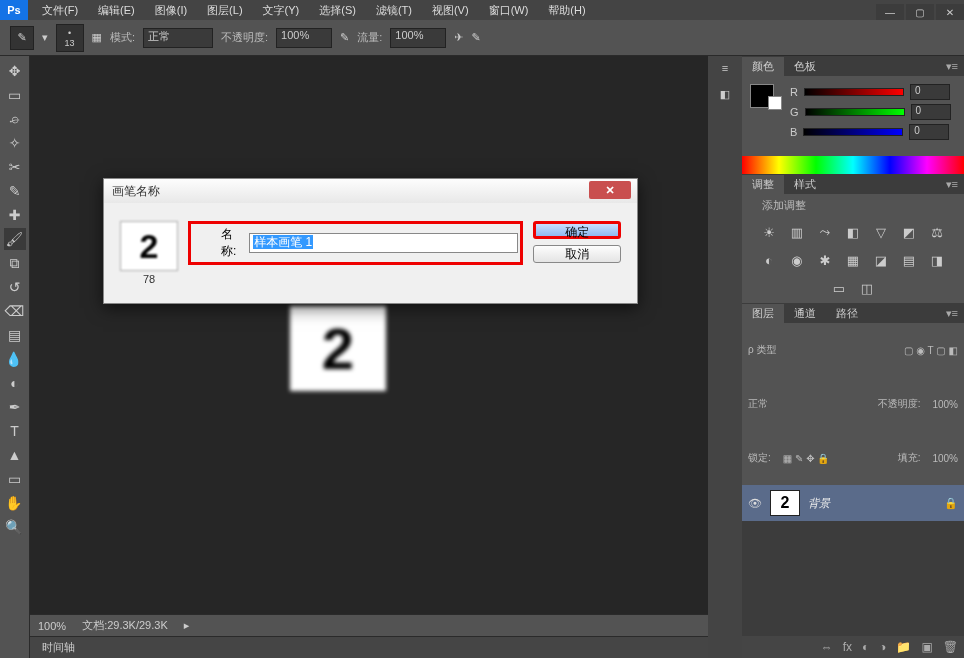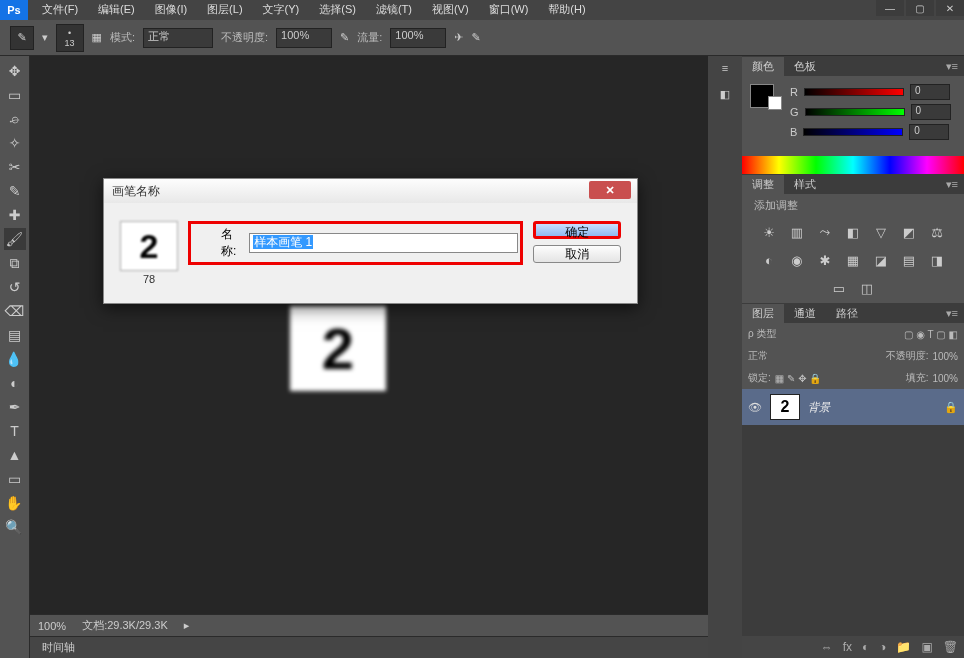--- a/index.html
+++ b/index.html
@@ -1,19 +1,19 @@
 <!DOCTYPE html>
 <html><head>
 <meta charset="utf-8">
 <style>
 * { margin: 0; padding: 0; box-sizing: border-box; font-family: "Microsoft YaHei", sans-serif; }
 body { width: 964px; height: 658px; background: #535353; color: #ccc; font-size: 11px; overflow: hidden; position: relative; }
 
 
-.titlebar { height: 20px; background: #444; display: flex; align-items: flex-start; position: relative; }
+.titlebar { height: 20px; background: #444; display: flex; align-items: flex-end; position: relative; }
 .ps-logo { width: 28px; height: 20px; background: #1473e6; color: #fff; font-weight: bold; font-size: 11px; display: flex; align-items: center; justify-content: center; }
 .menubar { display: flex; gap: 4px; margin-left: 6px; }
 .menubar span { padding: 2px 8px; color: #ddd; }
 .win-controls { position: absolute; right: 0; display: flex; }
 .win-controls div { width: 28px; height: 16px; background: #3c3c3c; margin-left: 2px; display: flex; align-items: center; justify-content: center; color: #ccc; font-size: 10px; }
 
 
 .optbar { height: 36px; background: #535353; border-bottom: 1px solid #2a2a2a; display: flex; align-items: center; padding: 0 10px; gap: 8px; }
 .optbar .brush-preview { width: 24px; height: 24px; background: #333; border: 1px solid #222; display:flex; align-items:center; justify-content:center; }
 .optbar .brush-size { width: 28px; height: 28px; background: #333; border: 1px solid #222; display:flex; flex-direction:column; align-items:center; justify-content:center; font-size:9px; }
@@ -51,21 +51,21 @@
 .slider-row .sl { width:100px; height:8px; border:1px solid #222; }
 .sl.r { background: linear-gradient(to right, #000, #f00); }
 .sl.g { background: linear-gradient(to right, #000, #0f0); }
 .sl.b { background: linear-gradient(to right, #000, #00f); }
 .slider-row .val { width:40px; height:16px; background:#3a3a3a; border:1px solid #222; font-size:10px; padding:0 4px; color:#ccc; }
 .spectrum { height: 18px; background: linear-gradient(to right, red, yellow, lime, cyan, blue, magenta, red); margin-top:4px; }
 
 .adj-icons { display:flex; flex-wrap:wrap; gap:10px; padding:6px 8px; justify-content:center; }
 .adj-icons span { width:18px; height:18px; display:flex; align-items:center; justify-content:center; color:#ccc; font-size:13px; }
 
-.layer-controls { display:flex; align-items:center; gap:4px; padding:4px 6px; font-size:10px; color:#bbb; }
+.layer-controls { display:flex; align-items:center; gap:12px; padding:20px 6px; font-size:10px; color:#bbb; }
 .layer-row { display:flex; align-items:center; background:#5a6b8a; height:36px; padding:0 6px; gap:8px; }
 .layer-eye { width:14px; color:#ddd; }
 .layer-thumb { width: 30px; height: 26px; background:#fff; border:1px solid #222; display:flex; align-items:center; justify-content:center; font-size:16px; font-weight:bold; color:#000; }
 .layer-name { color:#eee; font-style:italic; }
 .layer-lock { margin-left:auto; color:#ccc; }
 .layer-empty { flex:1; background:#3c3c3c; min-height:100px; }
 .layer-footer { height:22px; background:#454545; display:flex; align-items:center; gap:10px; padding:0 6px; justify-content:flex-end; }
 .layer-footer span { color:#aaa; font-size:12px; }
 
 
@@ -201,21 +201,21 @@
         </div>
         <div class="spectrum"></div>
       </div>
 
       <div class="panel">
         <div class="panel-tabs">
           <div class="panel-tab active">调整</div>
           <div class="panel-tab">样式</div>
           <div class="panel-menu">▾≡</div>
         </div>
-        <div style="padding:4px 12px;color:#bbb">添加调整</div>
+        <div style="padding:4px 20px;color:#bbb">添加调整</div>
         <div class="adj-icons">
           <span>☀</span>
           <span>▥</span>
           <span>⤳</span>
           <span>◧</span>
           <span>▽</span>
           <span>◩</span>
           <span>⚖</span>
           <span>◐</span>
           <span>◉</span>

